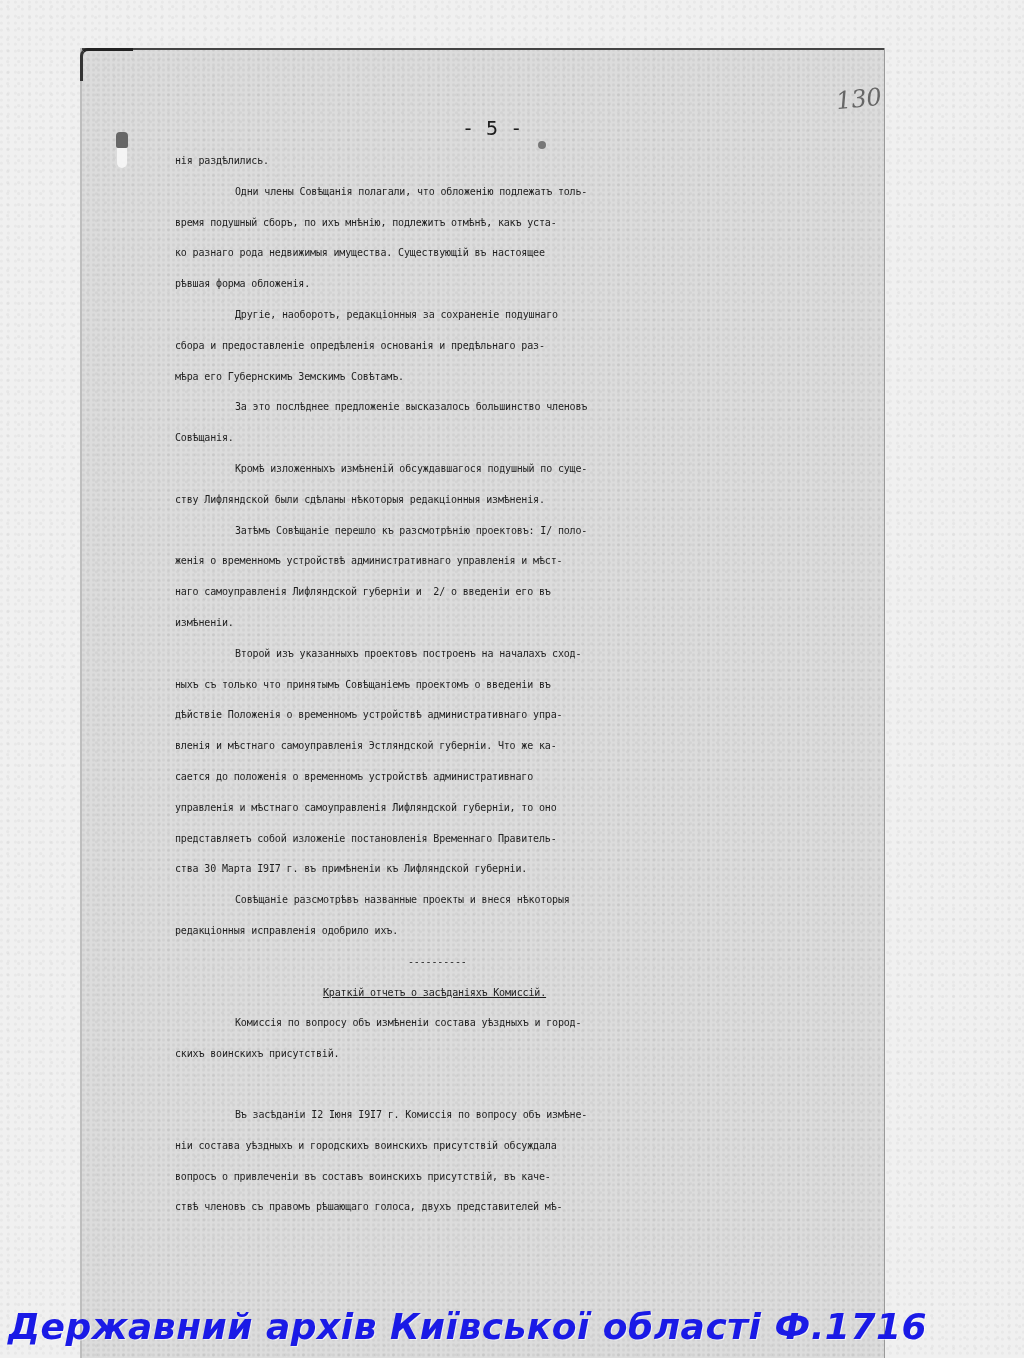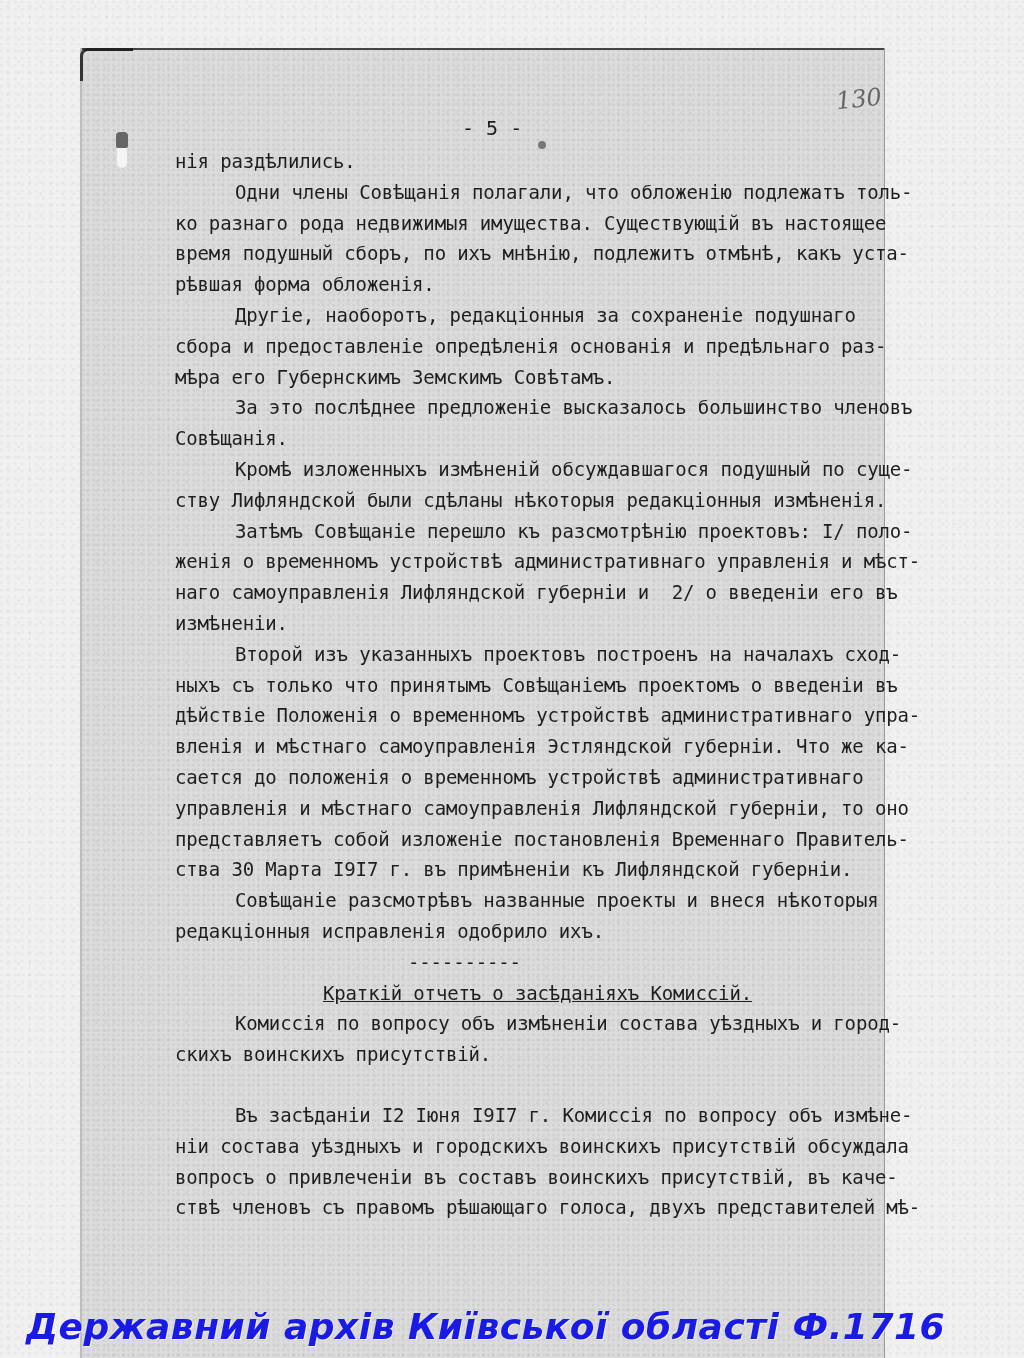--- a/index.html
+++ b/index.html
@@ -44,52 +44,51 @@
   }
   .page-num {
     position: absolute; left: 462px; top: 116px; font-size: 20px; color: #1c1c1c;
   }
   .ink-dot {
     position: absolute; left: 538px; top: 141px; width: 8px; height: 8px;
     border-radius: 50%; background: #777;
   }
   .text {
     position: absolute; left: 175px; top: 146px; width: 690px;
-    color: #1e1e1e; font-size: 19px; line-height: 30.8px; letter-spacing: -0.15px;
+    color: #1e1e1e; font-size: 10px; line-height: 30.8px; letter-spacing: -0.15px;
   }
   .line { white-space: pre; display: block; height: 30.8px; }
   .indent { padding-left: 60px; }
   .gap { height: 30px; }
   .rule { padding-left: 233px; }
   .heading { padding-left: 148px; text-decoration: underline; }
   .watermark {
     position: absolute; left: 8px; top: 1306px;
     font-family: "DejaVu Sans", sans-serif; font-weight: bold; font-style: italic;
     font-size: 36px; color: #1a1ae6; letter-spacing: 0.5px;
     text-shadow: 1px 1px 0 rgba(255,255,255,0.6);
-    margin-left: 18px;
   }
 </style>
 </head>
 <body>
 
 <div class="backdrop"></div>
 <div class="page"></div>
 <div class="page-tab"></div>
 <div class="punch-hole"></div>
 <div class="folio">130</div>
 <div class="page-num">- 5 -</div>
 <div class="ink-dot"></div>
 
 <div class="text">
   <div id="main-lines">
       <span class="line">нія раздѣлились.</span>
       <span class="line indent">Одни члены Совѣщанія полагали, что обложенію подлежатъ толь-</span>
+      <span class="line">время подушный сборъ, по ихъ мнѣнію, подлежитъ отмѣнѣ, какъ уста-</span>
       <span class="line">ко разнаго рода недвижимыя имущества. Существующій въ настоящее</span>
-      <span class="line">время подушный сборъ, по ихъ мнѣнію, подлежитъ отмѣнѣ, какъ уста-</span>
       <span class="line">рѣвшая форма обложенія.</span>
       <span class="line indent">Другіе, наоборотъ, редакціонныя за сохраненіе подушнаго</span>
       <span class="line">сбора и предоставленіе опредѣленія основанія и предѣльнаго раз-</span>
       <span class="line">мѣра его Губернскимъ Земскимъ Совѣтамъ.</span>
       <span class="line indent">За это послѣднее предложеніе высказалось большинство членовъ</span>
       <span class="line">Совѣщанія.</span>
       <span class="line indent">Кромѣ изложенныхъ измѣненій обсуждавшагося подушный по суще-</span>
       <span class="line">ству Лифляндской были сдѣланы нѣкоторыя редакціонныя измѣненія.</span>
       <span class="line indent">Затѣмъ Совѣщаніе перешло къ разсмотрѣнію проектовъ: I/ поло-</span>
       <span class="line">женія о временномъ устройствѣ административнаго управленія и мѣст-</span>

